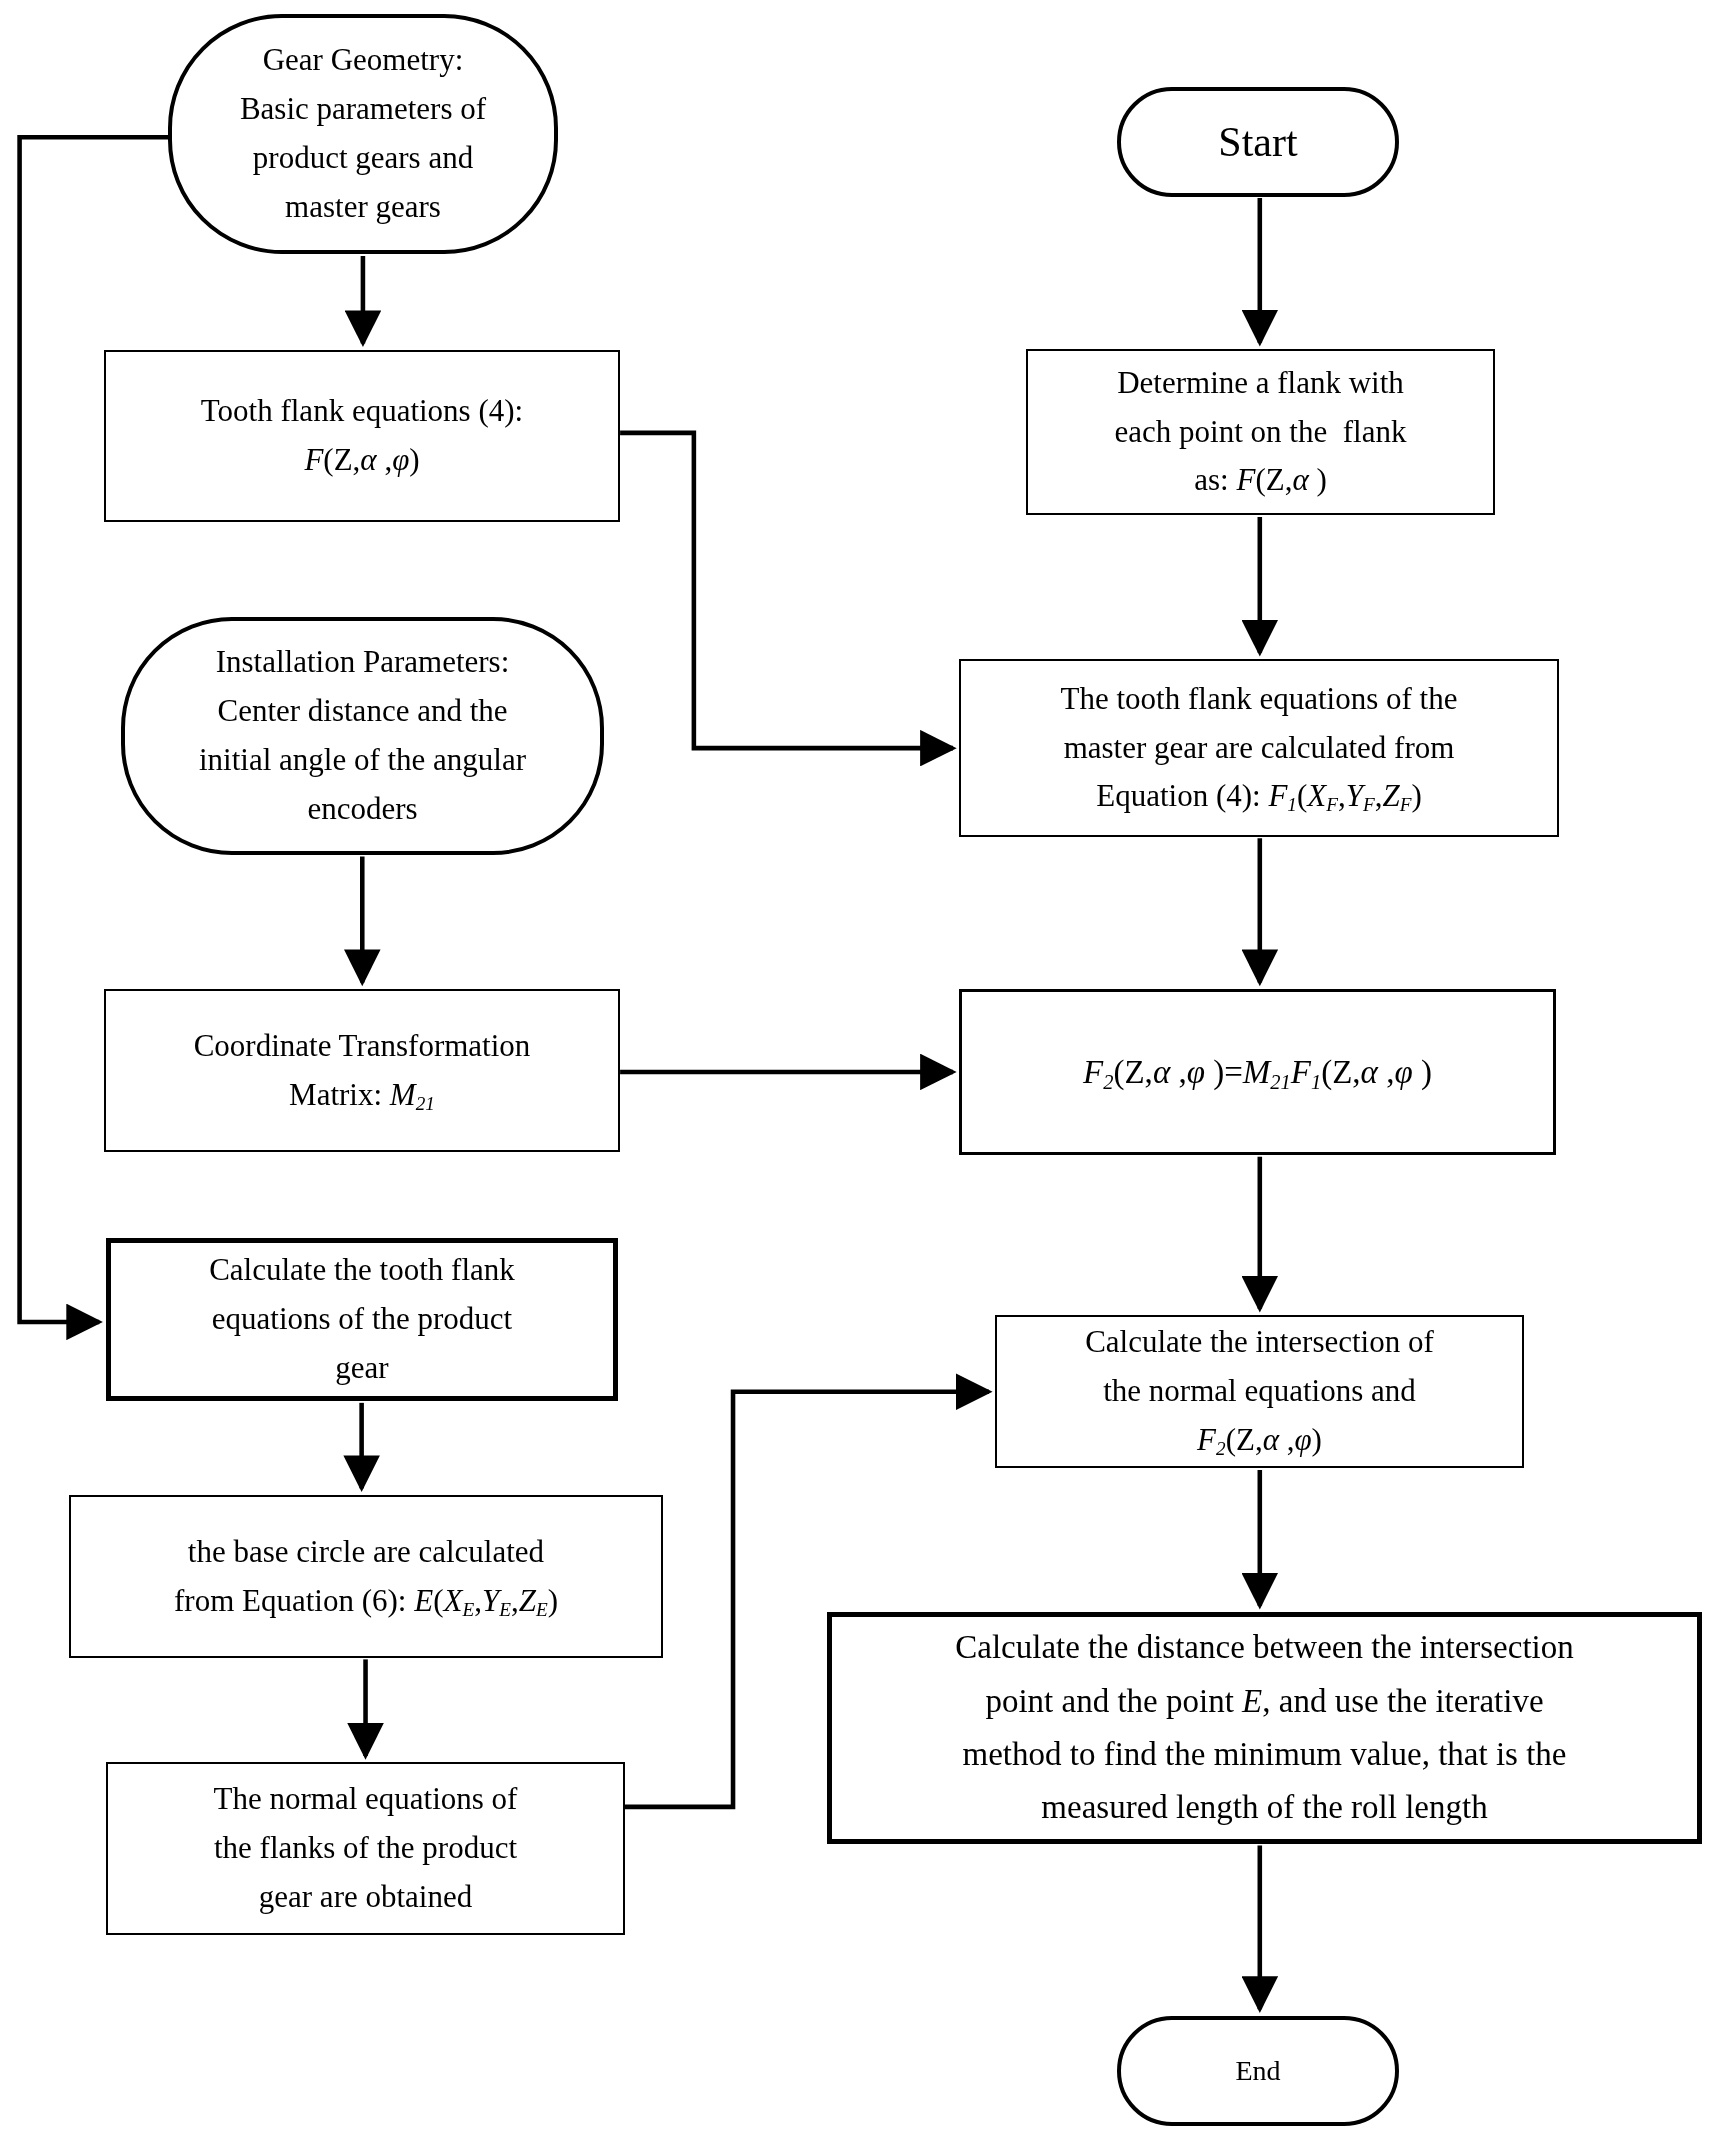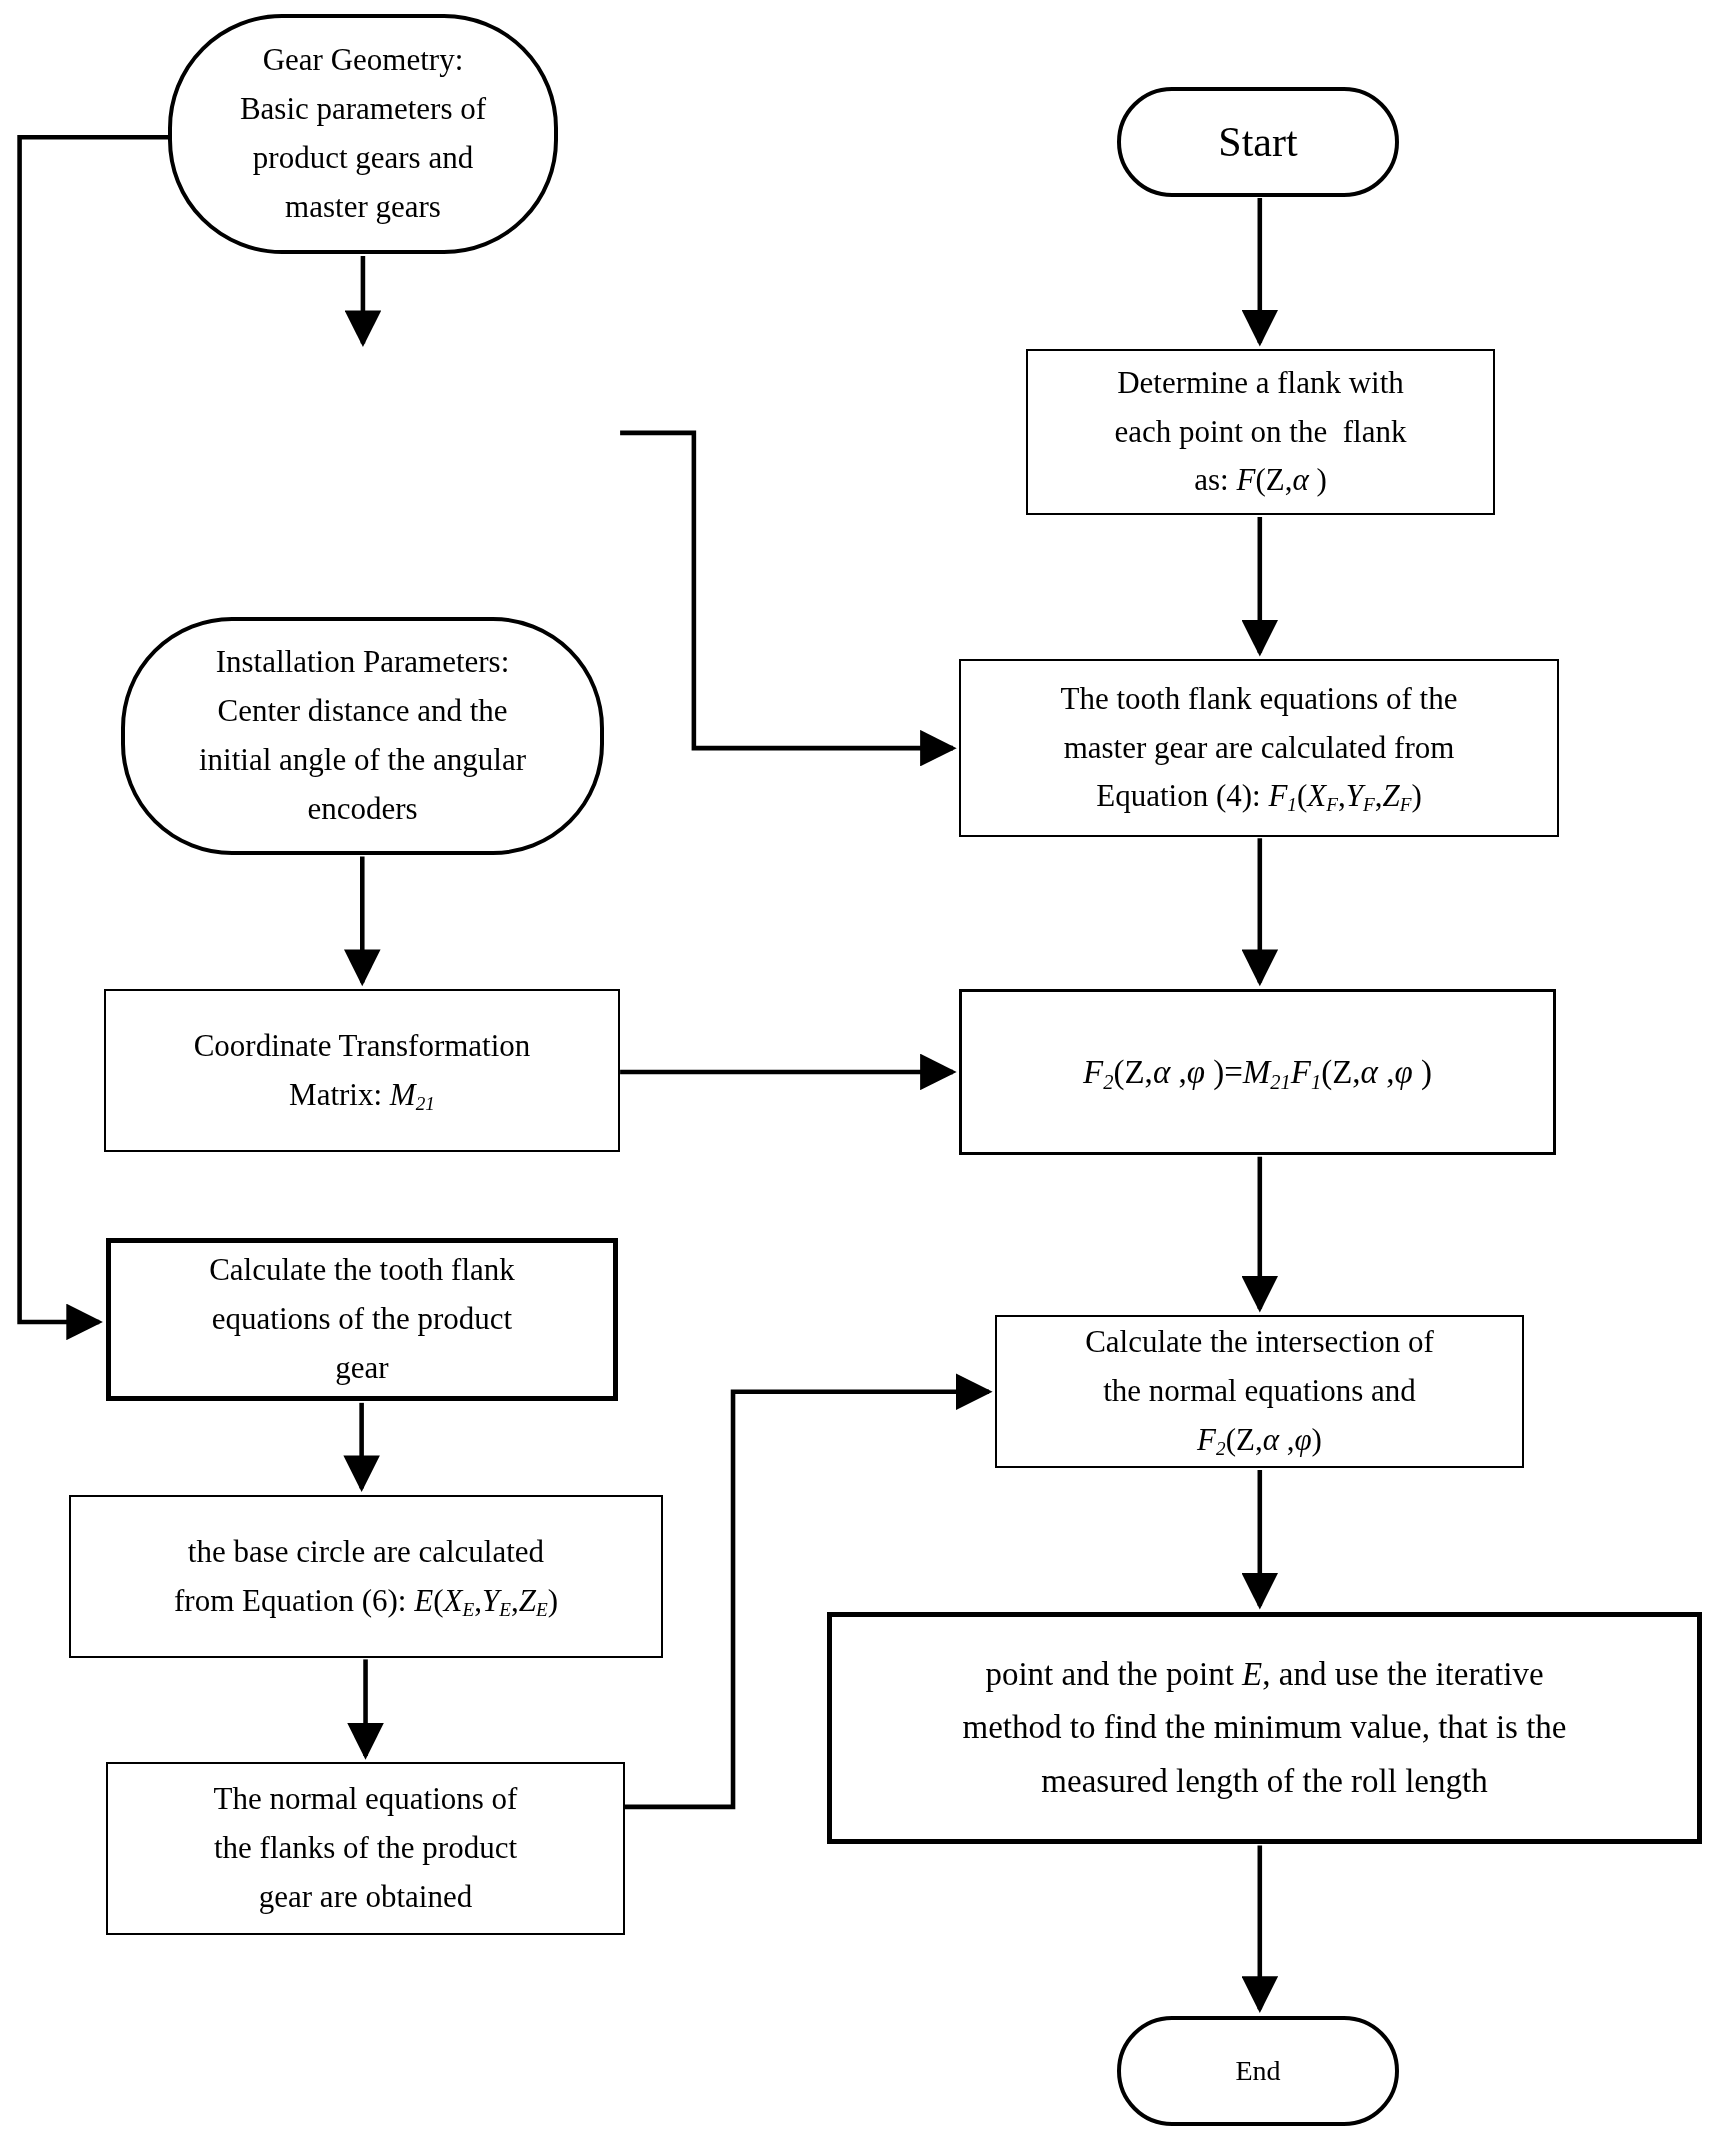--- a/index.html
+++ b/index.html
@@ -99,20 +99,24 @@
     </g>
   </svg>
 
   <div id="n-gear" class="node stadium">
       <div class="line"><span class="seg-n">Gear Geometry:</span></div>
       <div class="line"><span class="seg-n">Basic parameters of</span></div>
       <div class="line"><span class="seg-n">product gears and</span></div>
       <div class="line"><span class="seg-n">master gears</span></div>
     </div>
 
+  <div id="n-toothfl" class="node">
+      <div class="line"><span class="seg-n">Tooth flank equations (4):</span></div>
+      <div class="line"><span class="seg-i">F</span><span class="seg-n">(Z,</span><span class="seg-i">α</span><span class="seg-n"> ,</span><span class="seg-i">φ</span><span class="seg-n">)</span></div>
+    </div>
 
   <div id="n-install" class="node stadium">
       <div class="line"><span class="seg-n">Installation Parameters:</span></div>
       <div class="line"><span class="seg-n">Center distance and the</span></div>
       <div class="line"><span class="seg-n">initial angle of the angular</span></div>
       <div class="line"><span class="seg-n">encoders</span></div>
     </div>
 
   <div id="n-coordtr" class="node">
       <div class="line"><span class="seg-n">Coordinate Transformation</span></div>
@@ -156,20 +160,21 @@
       <div class="line"><span class="seg-i">F</span><span class="seg-si">2</span><span class="seg-n">(Z,</span><span class="seg-i">α</span><span class="seg-n"> ,</span><span class="seg-i">φ</span><span class="seg-n"> )=</span><span class="seg-i">M</span><span class="seg-si">21</span><span class="seg-i">F</span><span class="seg-si">1</span><span class="seg-n">(Z,</span><span class="seg-i">α</span><span class="seg-n"> ,</span><span class="seg-i">φ</span><span class="seg-n"> )</span></div>
     </div>
 
   <div id="n-intersect" class="node">
       <div class="line"><span class="seg-n">Calculate the intersection of</span></div>
       <div class="line"><span class="seg-n">the normal equations and</span></div>
       <div class="line"><span class="seg-i">F</span><span class="seg-si">2</span><span class="seg-n">(Z,</span><span class="seg-i">α</span><span class="seg-n"> ,</span><span class="seg-i">φ</span><span class="seg-n">)</span></div>
     </div>
 
   <div id="n-distance" class="node thick">
+      <div class="line"><span class="seg-n">Calculate the distance between the intersection</span></div>
       <div class="line"><span class="seg-n">point and the point </span><span class="seg-i">E</span><span class="seg-n">, and use the iterative</span></div>
       <div class="line"><span class="seg-n">method to find the minimum value, that is the</span></div>
       <div class="line"><span class="seg-n">measured length of the roll length</span></div>
     </div>
 
   <div id="n-end" class="node stadium">
       <div class="line"><span class="seg-n">End</span></div>
     </div>
 
 </div>

